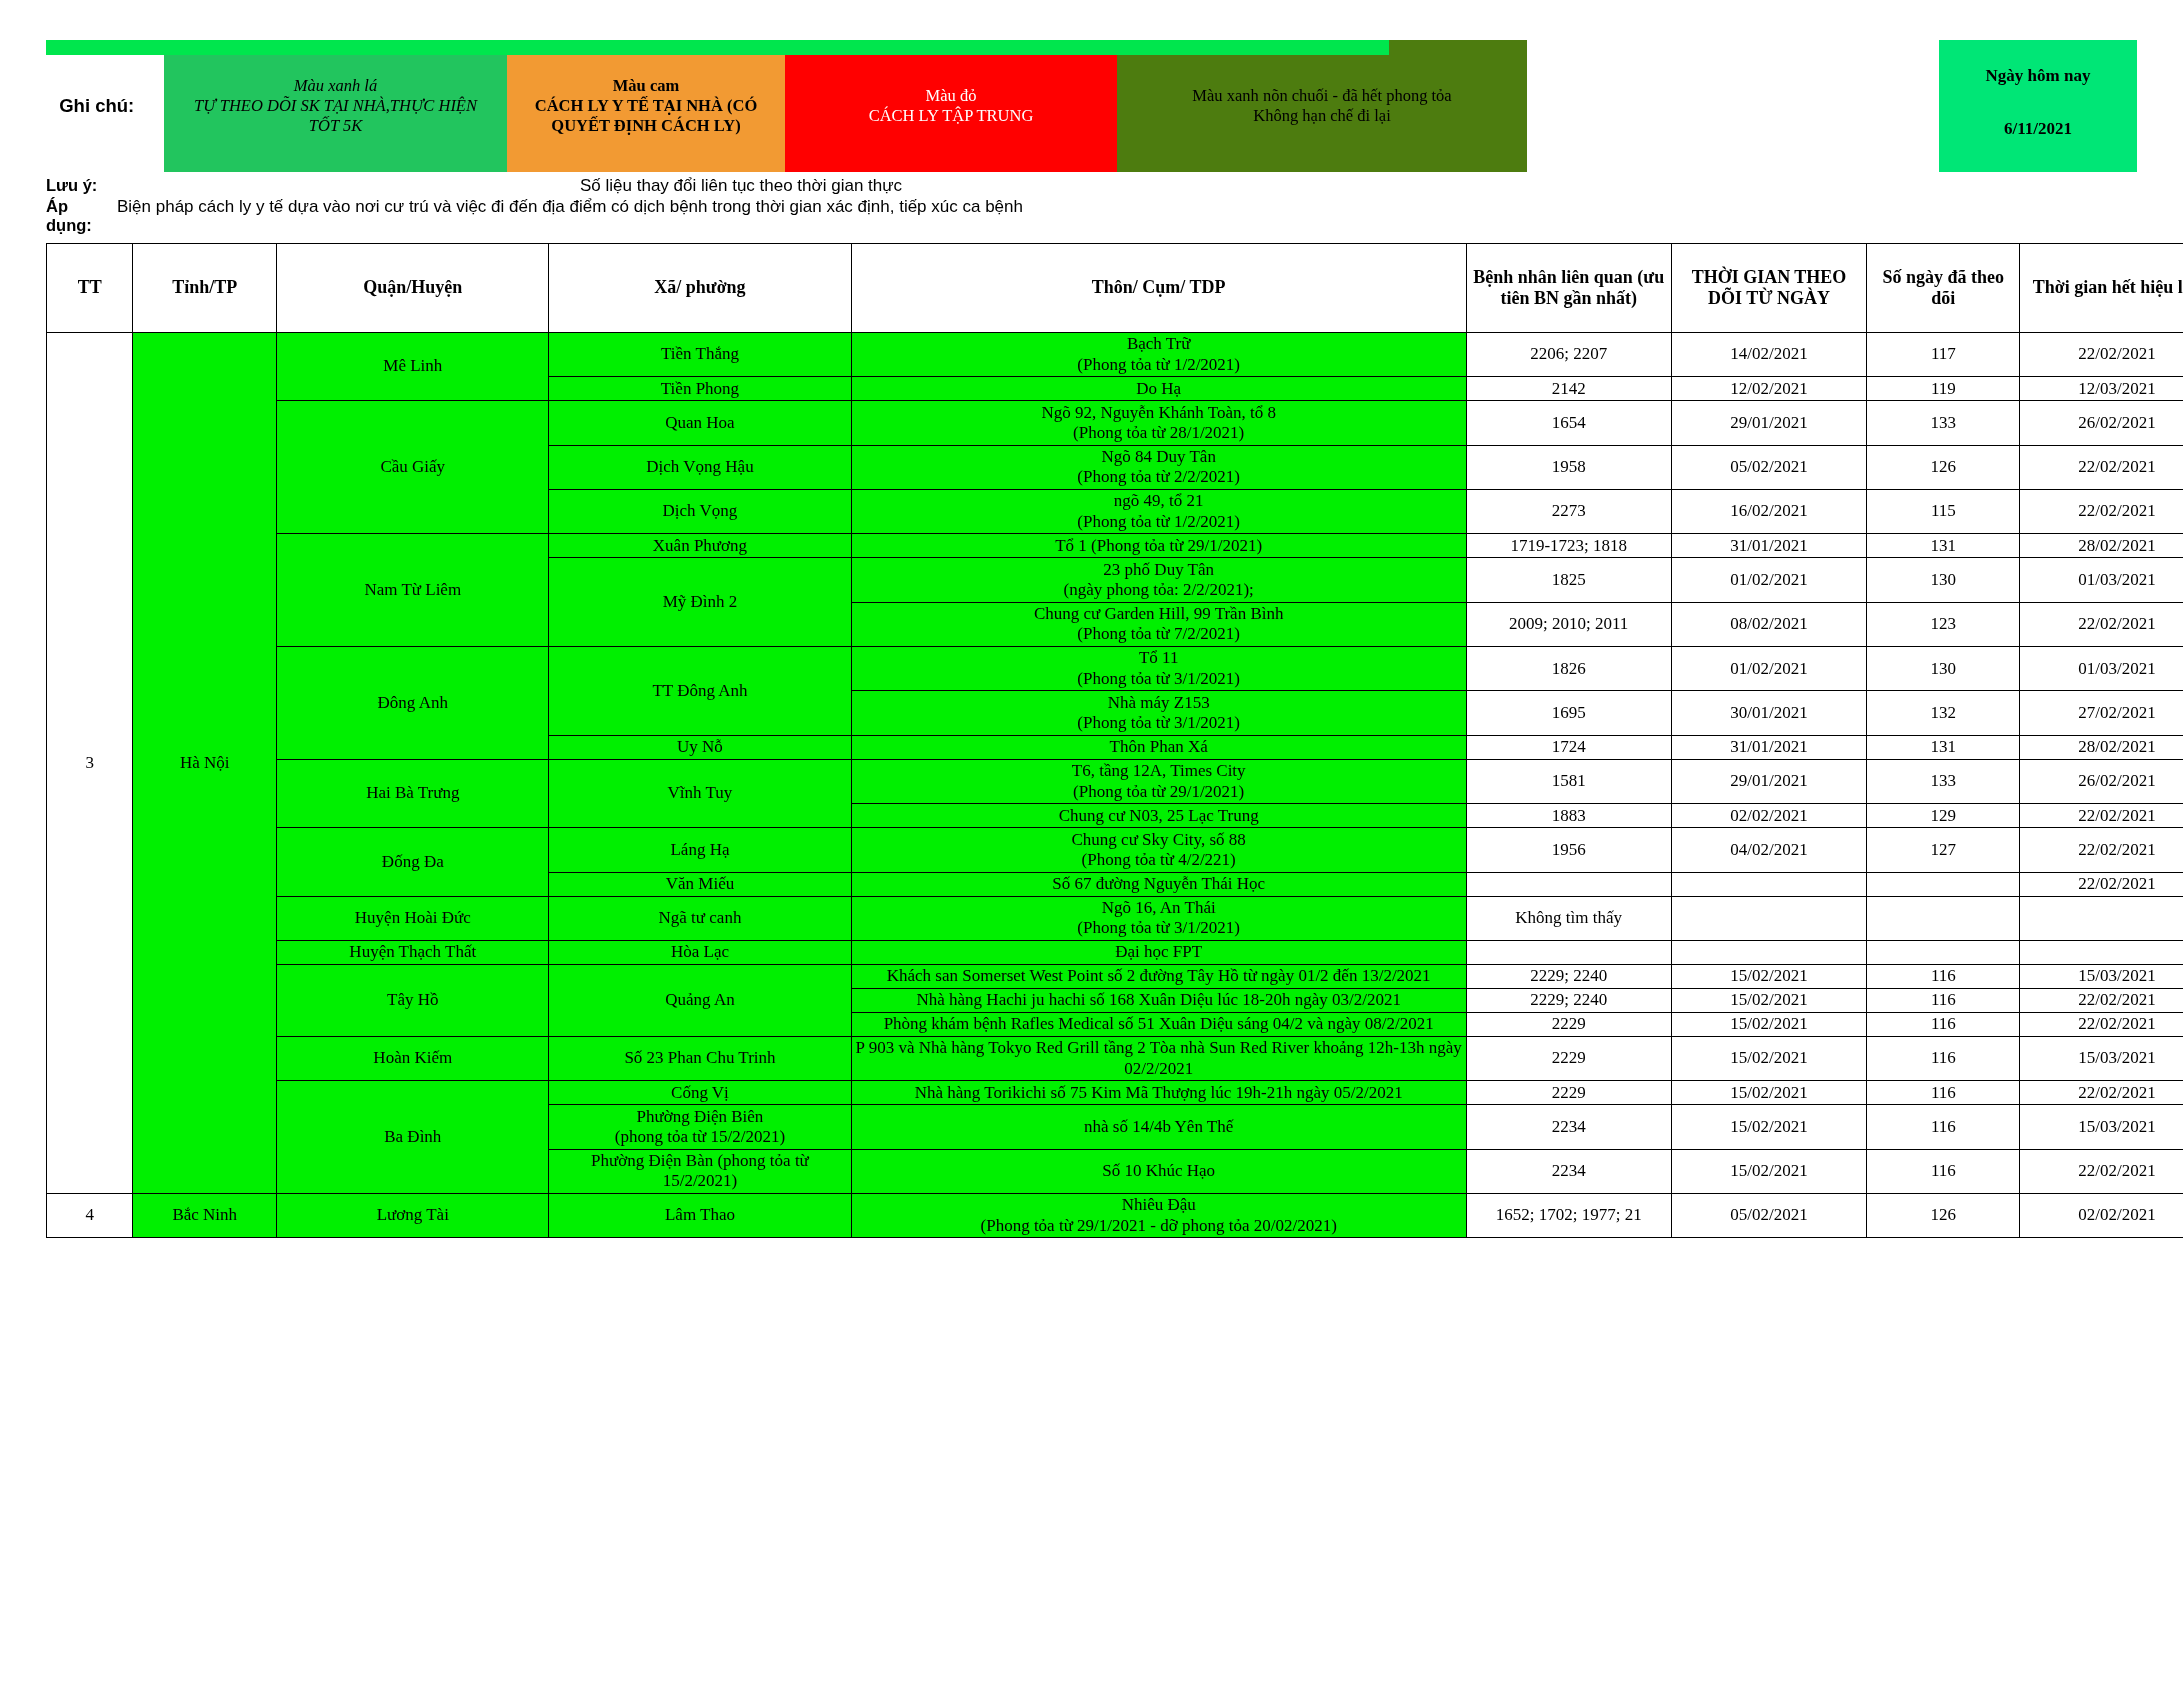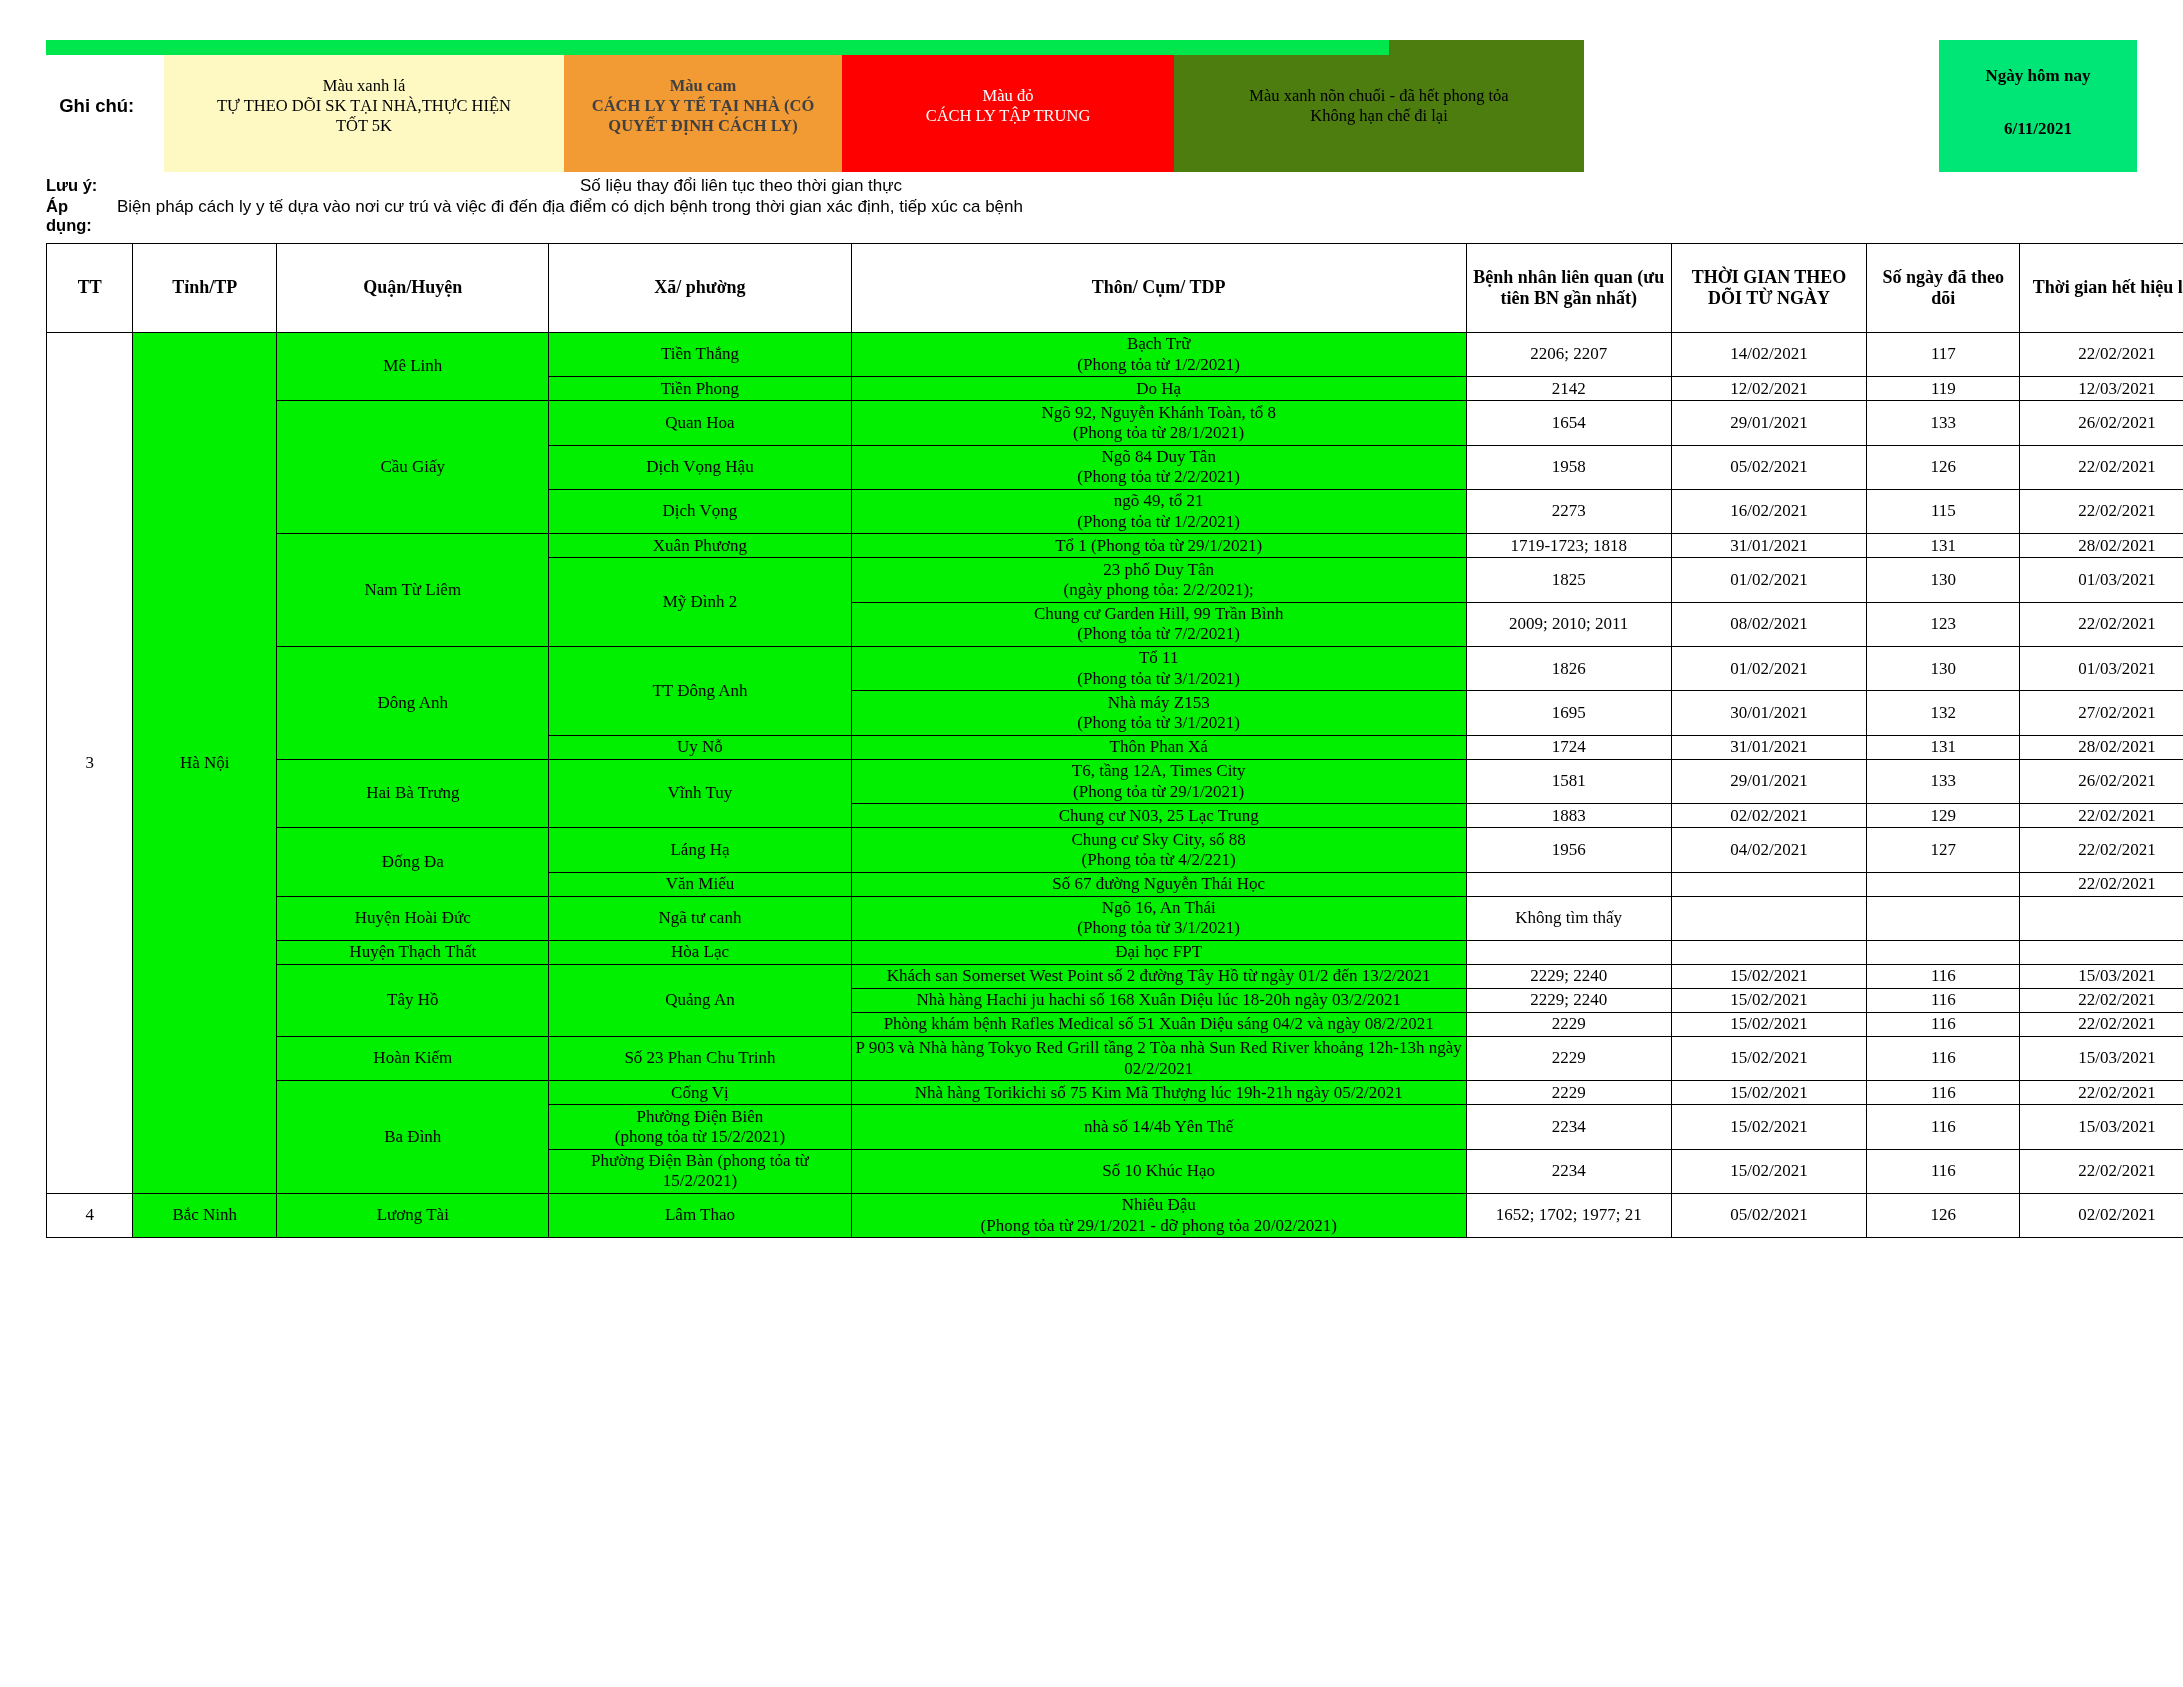--- a/index.html
+++ b/index.html
@@ -49,28 +49,29 @@
     display: flex;
     flex-direction: column;
     align-items: center;
     justify-content: center;
     text-align: center;
     box-sizing: border-box;
     padding: 4px 6.6px;
     line-height: 1.22;
   }
   .lc-green {
-    width: 400px;
-    background: #fef9c3;
+    width: 343px;
+    background: #22c55e;
     font-size: 16.5px;
+    font-style: italic;
   }
   .lc-orange {
     width: 278px;
     background: #F29A33;
-    color: #404040;
+    color: #000000;
     font-weight: bold;
     font-size: 16.5px;
   }
   .lc-red {
     width: 332px;
     background: #FF0000;
     color: #ffffff;
     font-size: 16.5px;
   }
   .lc-lime {

